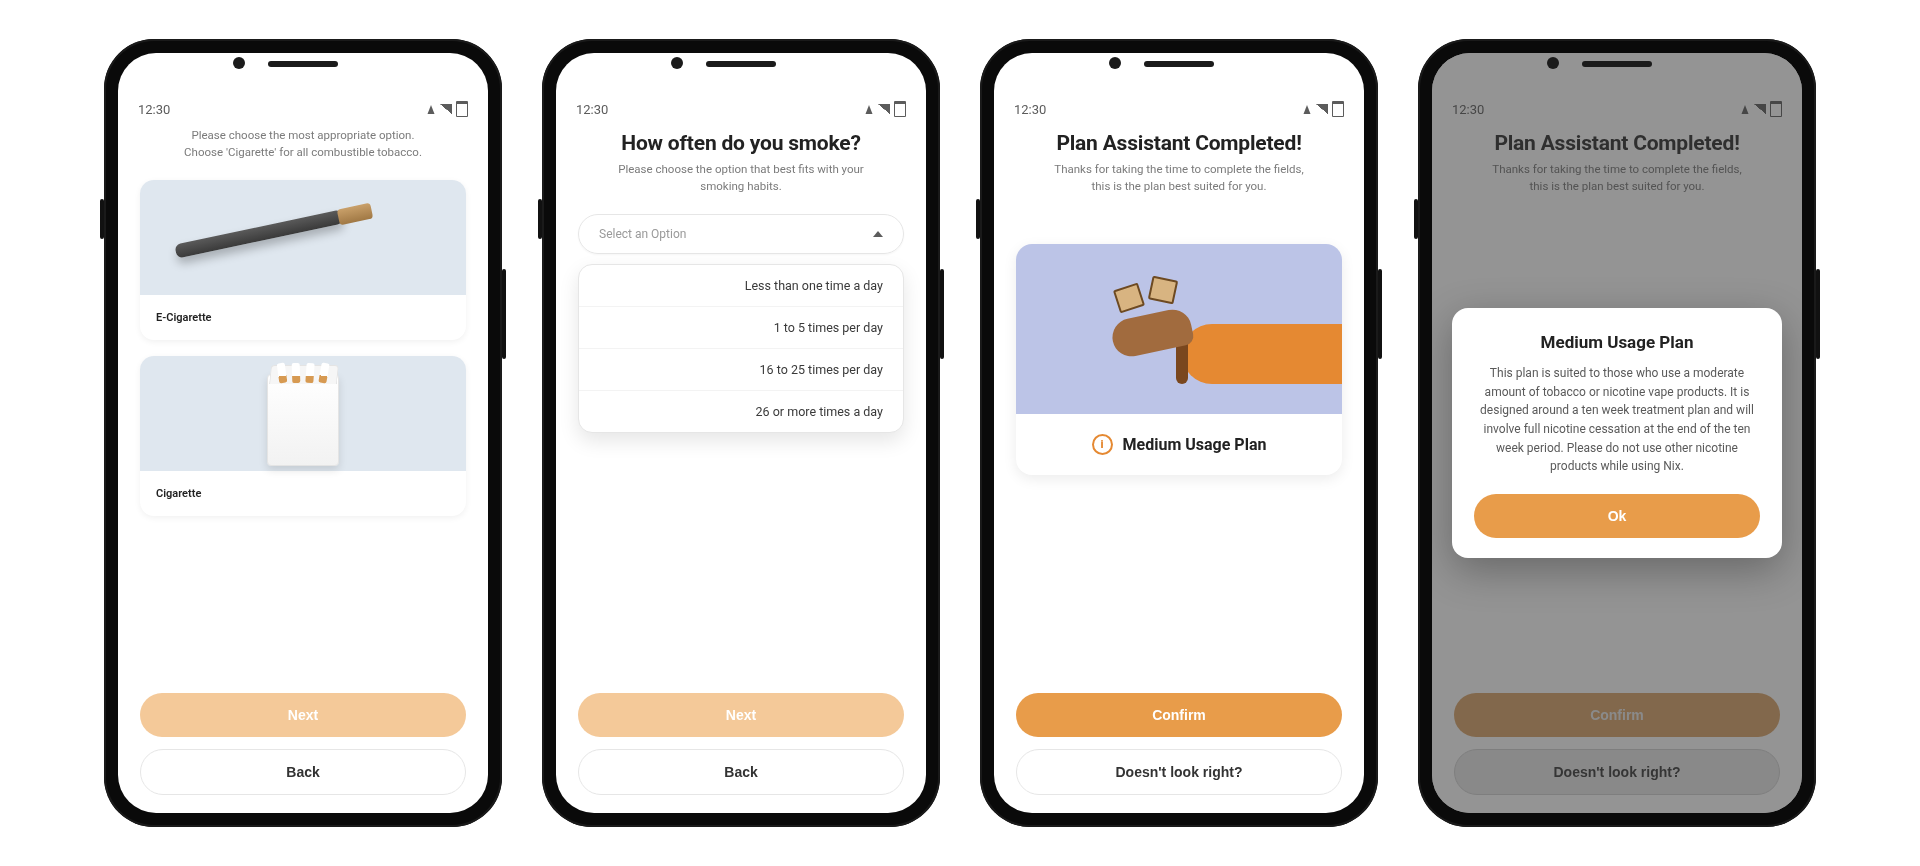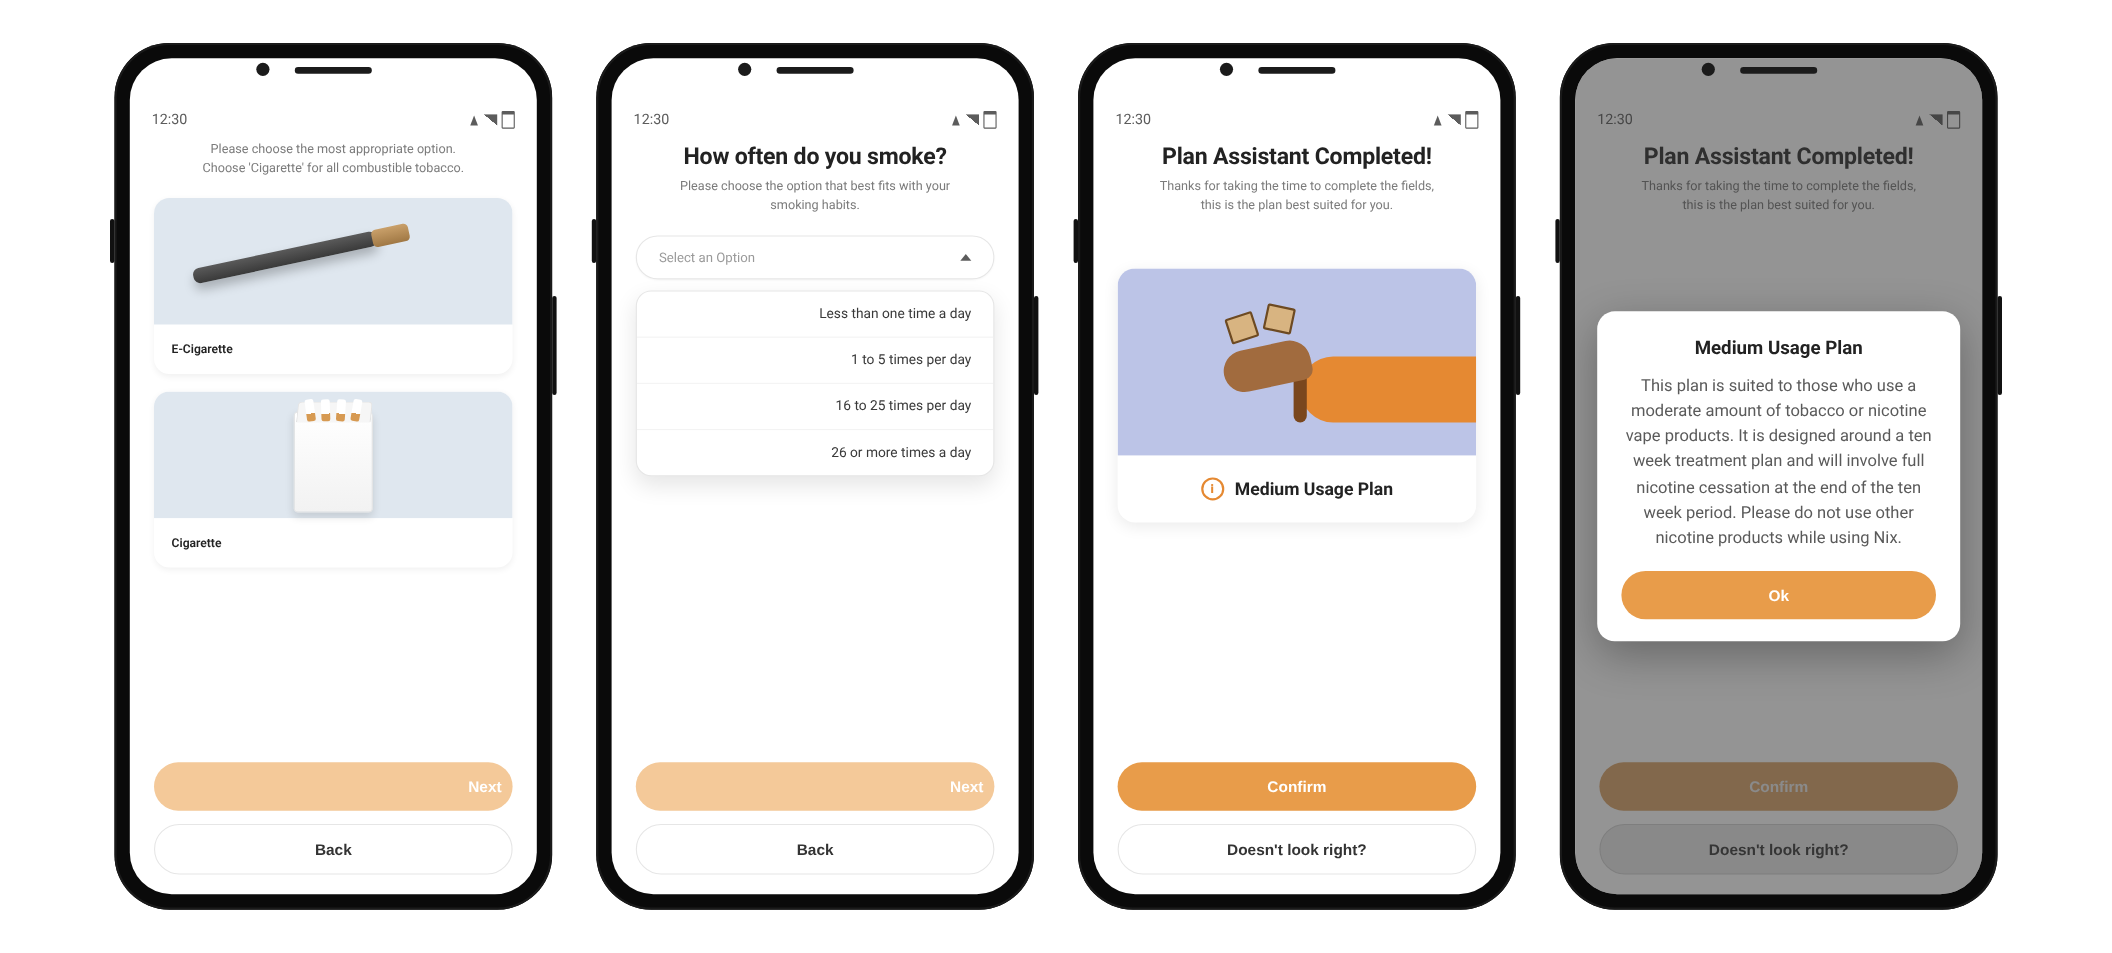--- a/index.html
+++ b/index.html
@@ -92,28 +92,28 @@
   .crumb{width:22px;height:20px;background:#d8b481;border:2px solid #6d4a22;position:absolute;border-radius:2px;}
   .c1{left:100px;top:42px;transform:rotate(-18deg);}
   .c2{left:134px;top:34px;transform:rotate(12deg);}
   .plan-title-row{display:flex;align-items:center;justify-content:center;gap:10px;padding:20px 10px;font-size:16px;font-weight:700;}
   .info-icon{width:17px;height:17px;border:2px solid var(--orange-strong);border-radius:50%;display:inline-flex;align-items:center;justify-content:center;color:var(--orange-strong);font-size:11px;font-weight:900;}
 
   
   .btn-col{margin-top:auto;display:flex;flex-direction:column;gap:12px;}
   .btn{border:none;border-radius:26px;padding:14px 10px;font-size:14px;font-weight:600;cursor:pointer;}
   .btn-primary{background:var(--orange);color:#fff;}
-  .btn-primary.faded{background:var(--orange-faded);text-align:right;}
+  .btn-primary.faded{background:var(--orange-faded);}
   .btn-secondary{background:#fff;border:1px solid var(--soft);color:#333;}
 
   
   .scrim{position:absolute;inset:0;background:rgba(60,60,60,.55);display:flex;align-items:center;justify-content:center;padding:0 20px;}
   .modal{background:#fff;border-radius:16px;padding:24px 22px 20px 22px;box-shadow:0 12px 40px rgba(0,0,0,.3);text-align:center;}
   .modal h2{margin:0 0 12px 0;font-size:17px;font-weight:700;}
-  .modal p{font-size:15px;line-height:1.55;color:#5a5a5a;margin:0 0 18px 0;}
+  .modal p{font-size:12px;line-height:1.55;color:#5a5a5a;margin:0 0 18px 0;}
   .modal .btn{width:100%;}
 
   .dim .status-bar,.dim .content{filter:brightness(.9);}
   .underlay{position:absolute;inset:0;display:flex;flex-direction:column;}
 </style>
 </head>
 <body>
 
 <div class="stage">
 

